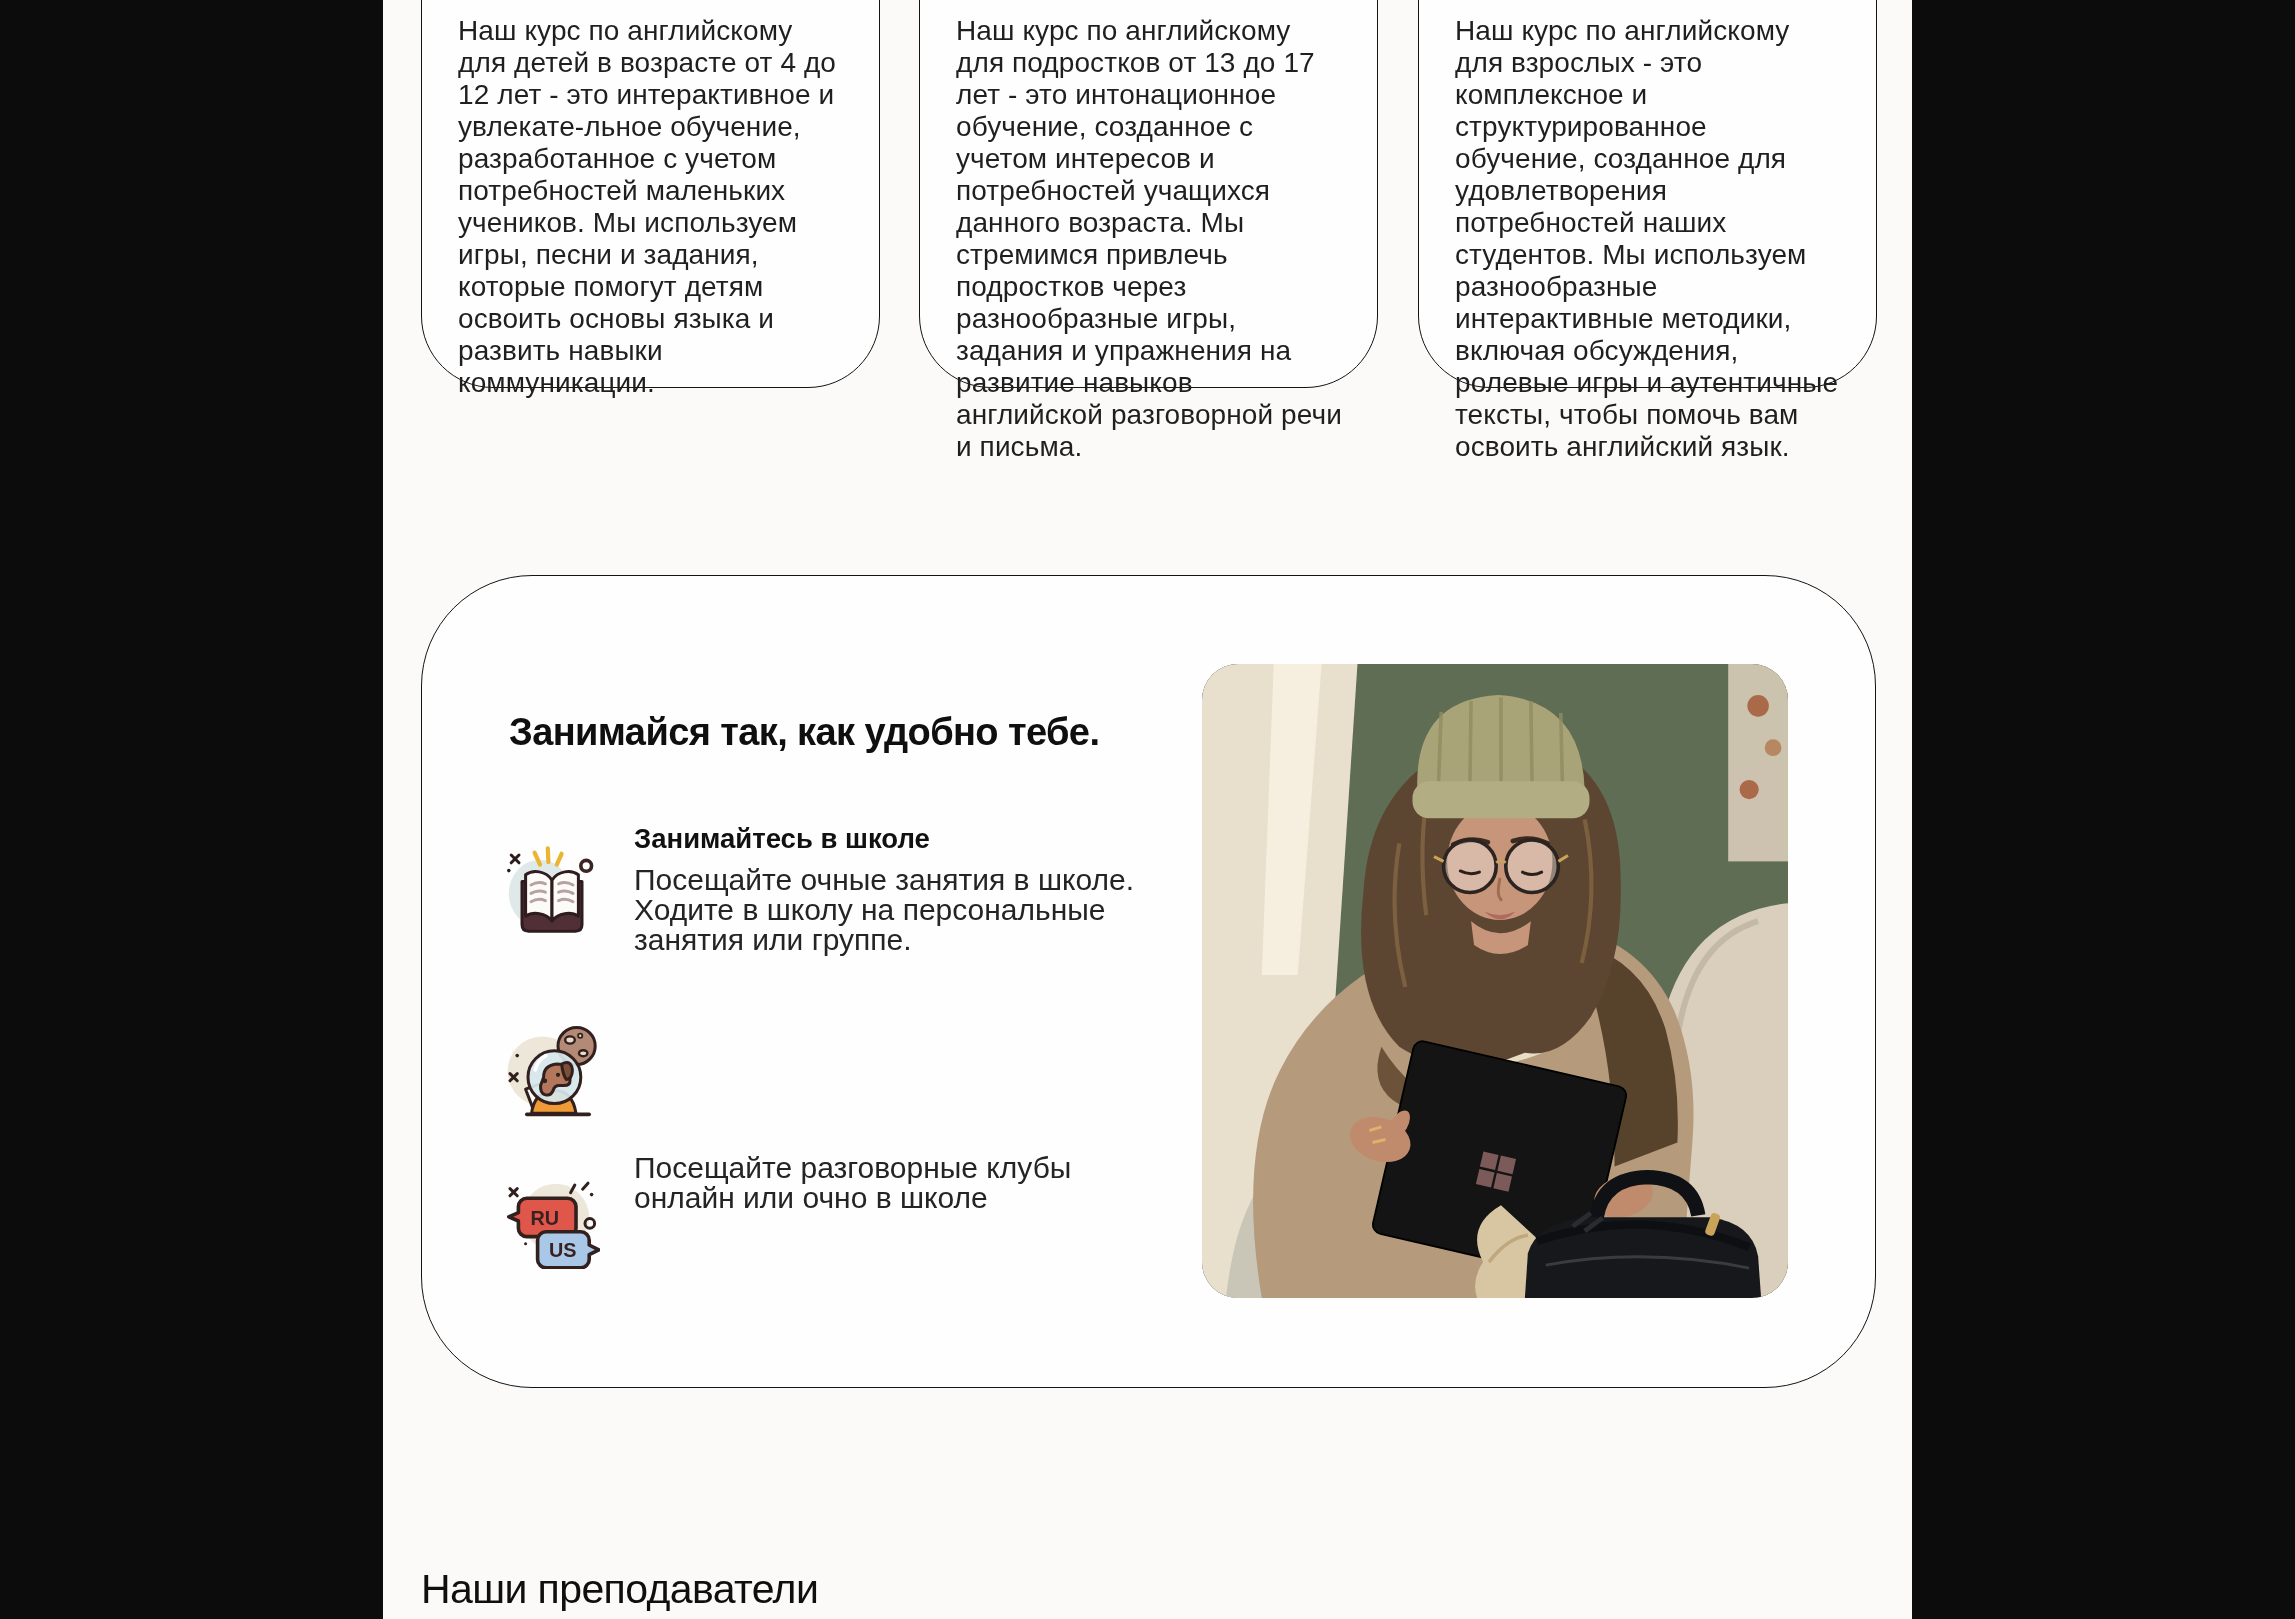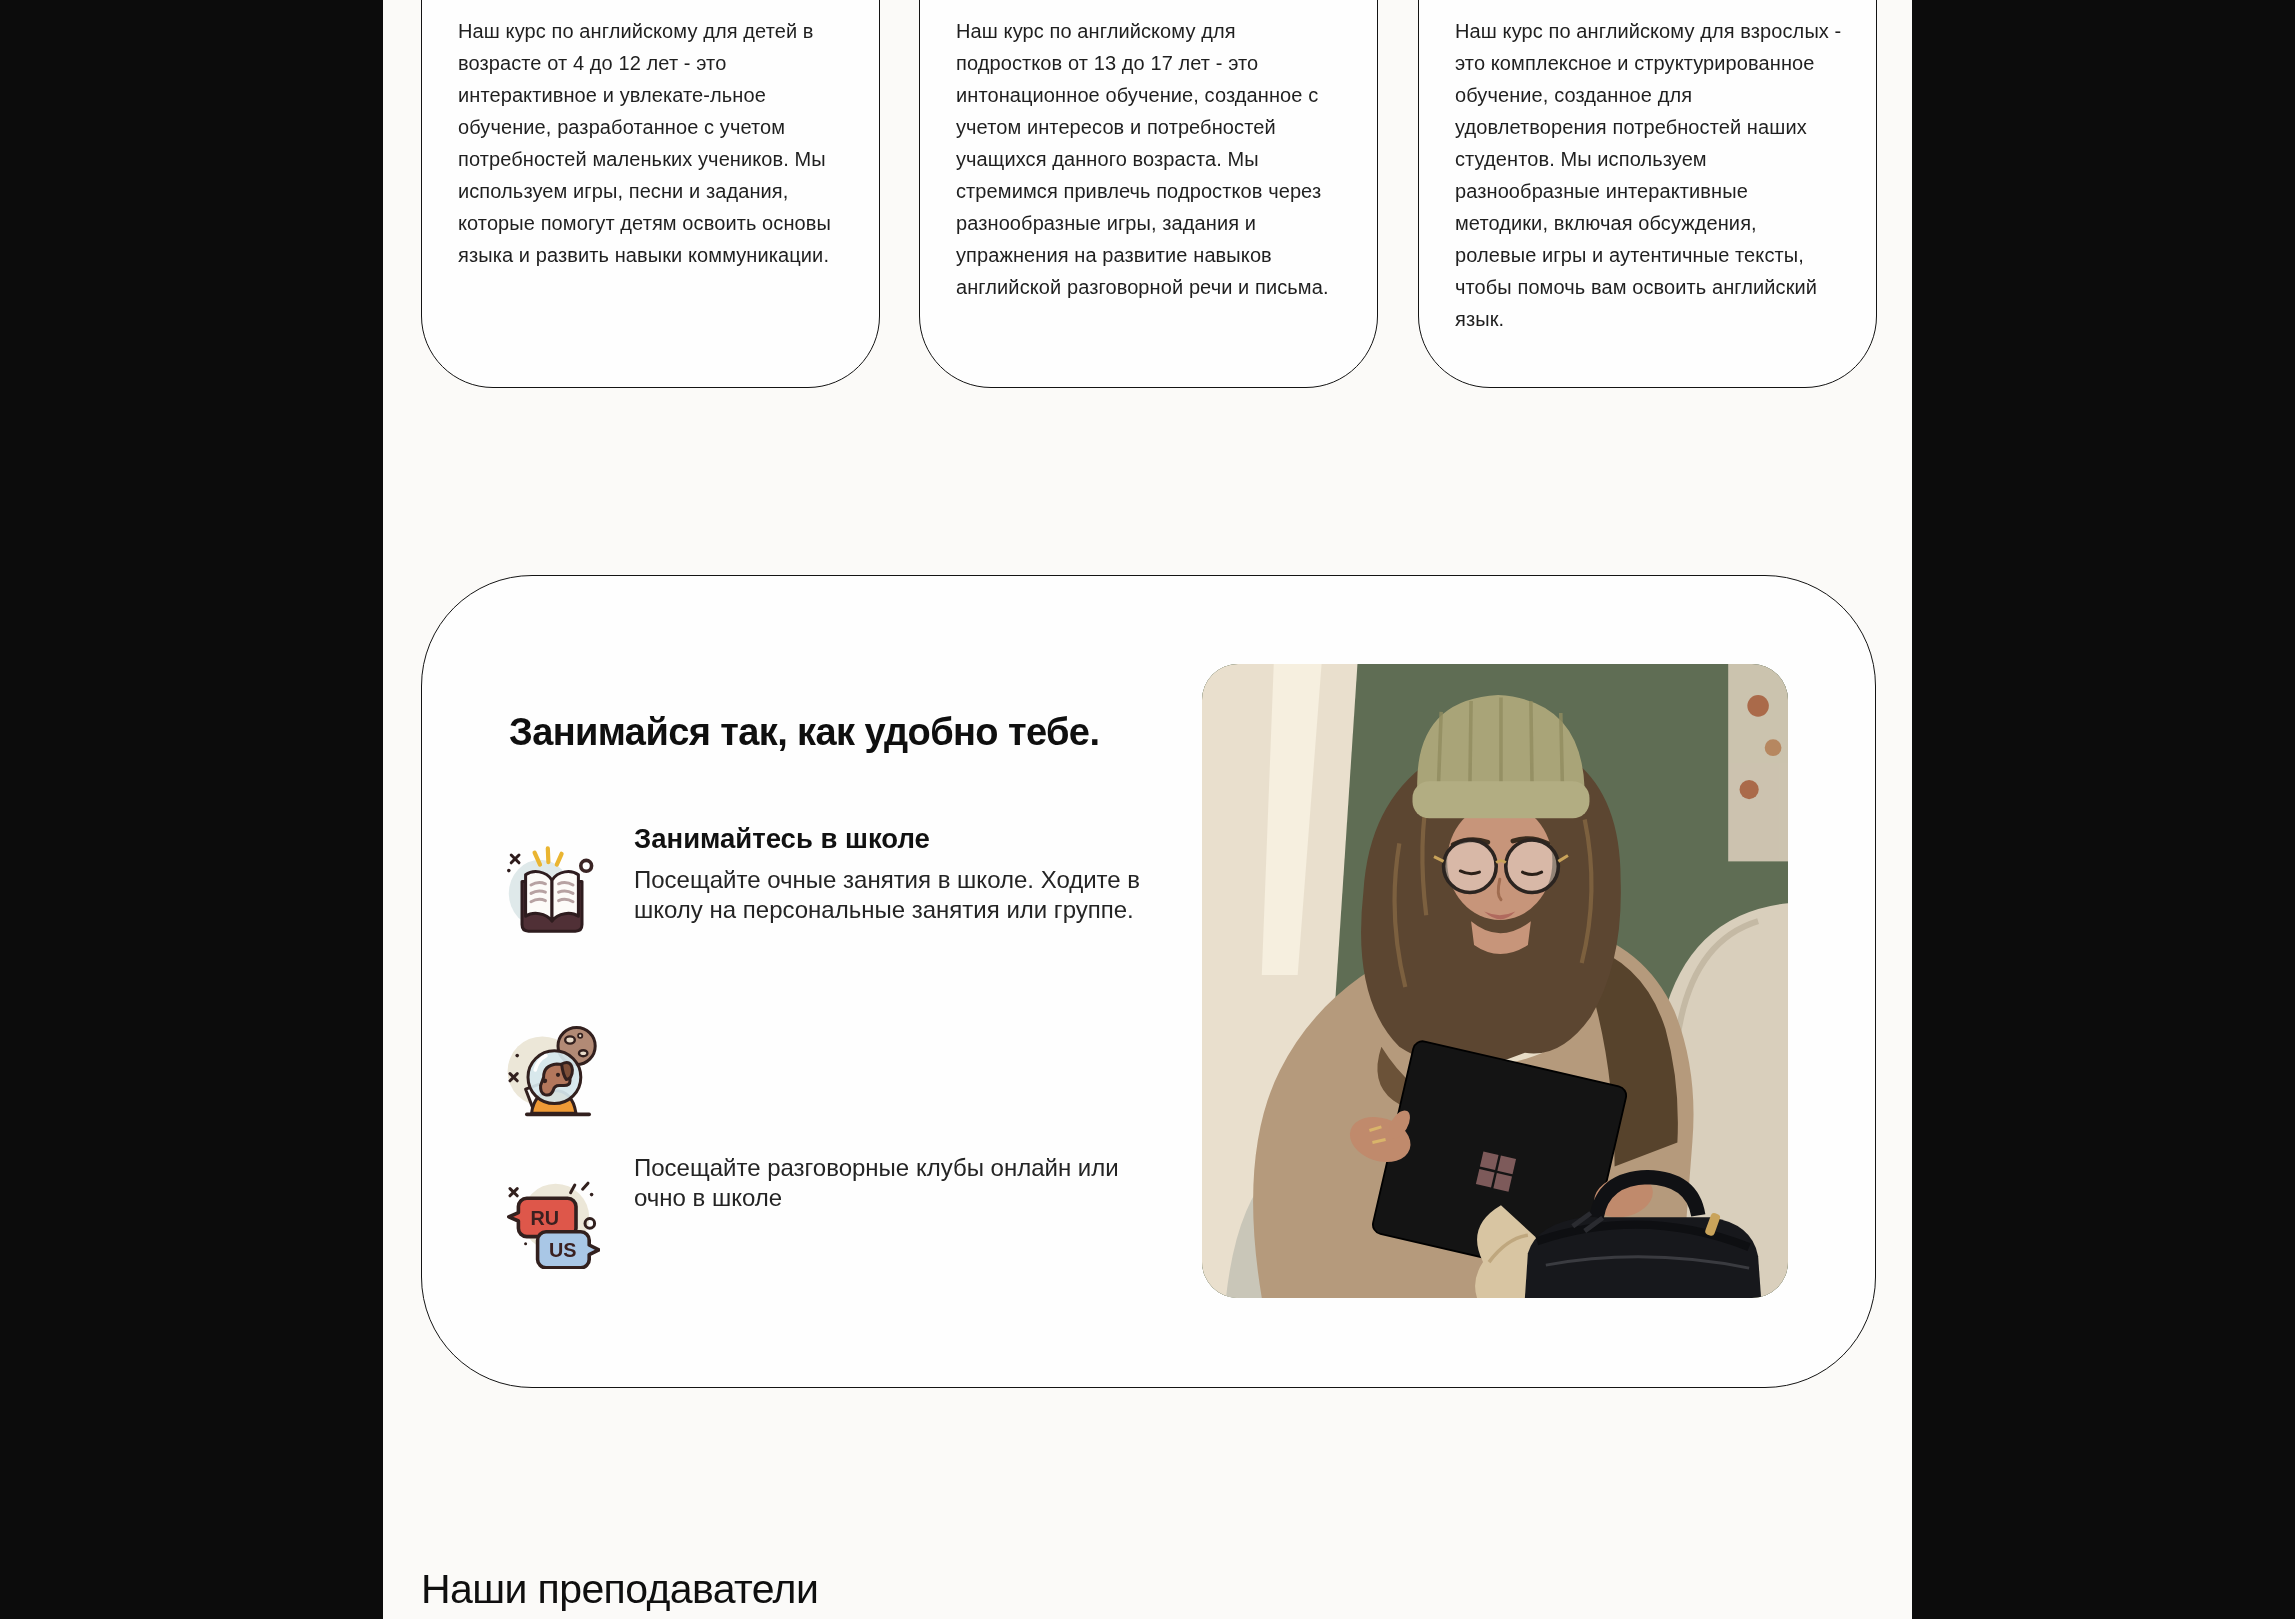--- a/index.html
+++ b/index.html
@@ -4,35 +4,35 @@
 <style>
   html,body{margin:0;padding:0;background:#0c0c0c;}
   .screen{position:relative;width:2295px;height:1620px;background:#0c0c0c;overflow:hidden;
           font-family:"Liberation Sans",sans-serif;color:#1a1a1a;}
   .canvas{position:absolute;left:383px;top:0;width:1529px;height:1620px;background:#fbfaf8;}
 
   
   .course-card{position:absolute;top:-187px;height:575px;width:459px;background:#fefefe;
                border:1.8px solid #141414;border-radius:72px;box-sizing:border-box;
                padding:201px 33px 0 36px;}
-  .course-card p{margin:0;font-size:20px;line-height:32px;letter-spacing:0.1px;color:#1f1f1f;}
+  .course-card p{margin:0;font-size:28px;line-height:32px;letter-spacing:0.1px;color:#1f1f1f;}
   .cc-1{left:38px;} .cc-2{left:536px;} .cc-3{left:1035px;}
 
   
   .study-card{position:absolute;left:38px;top:575px;width:1455px;height:813px;background:#fefefe;
               border:1.8px solid #141414;border-radius:111px;box-sizing:border-box;padding-left:46px;}
   .study-heading{position:absolute;left:87px;top:135px;margin:0;font-size:38px;font-weight:700;
                  letter-spacing:-0.6px;color:#0f0f0f;}
   .study-item{position:absolute;left:82px;width:670px;}
   .si-1{top:247px;} .si-2{top:426px;} .si-3{top:577px;}
   .item-icon{position:absolute;left:0;top:20px;width:96px;height:96px;text-align:right;}
   .item-icon svg{display:block;width:100%;height:100%;}
   .item-texts{margin-left:130px;width:514px;}
   .item-title{margin:0 0 9.6px;font-size:27.5px;font-weight:700;color:#111;}
-  .item-body{margin:0;font-size:24px;line-height:30px;color:#242424;}
+  .item-body{margin:0;font-size:30px;line-height:30px;color:#242424;}
 
   .photo{position:absolute;left:780px;top:88px;width:586px;height:634px;border-radius:36px;
          overflow:hidden;background:#5f6d54;}
   .photo svg{display:block;width:100%;height:100%;}
 
   .teachers-heading{position:absolute;left:38px;top:1566px;margin:0;font-size:41px;font-weight:400;
                     letter-spacing:-0.6px;color:#0f0f0f;}
 </style>
 </head>
 <body>

